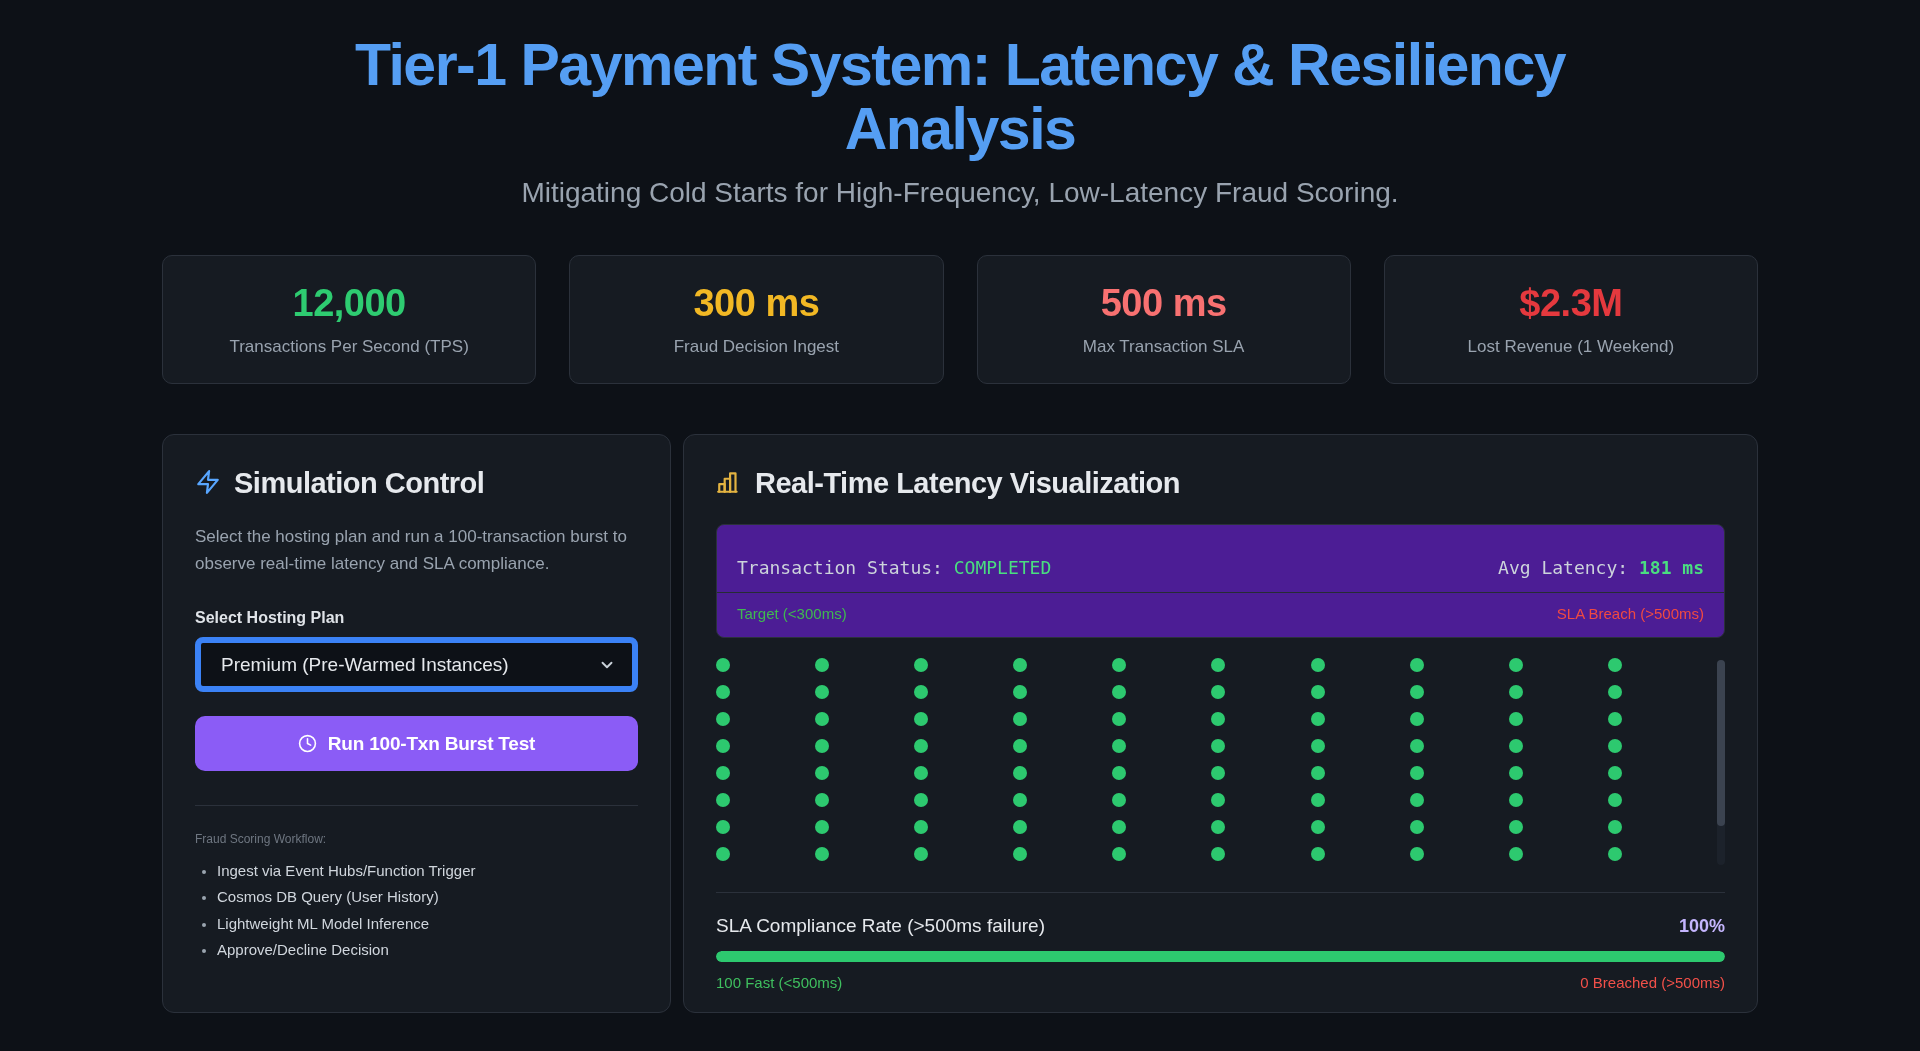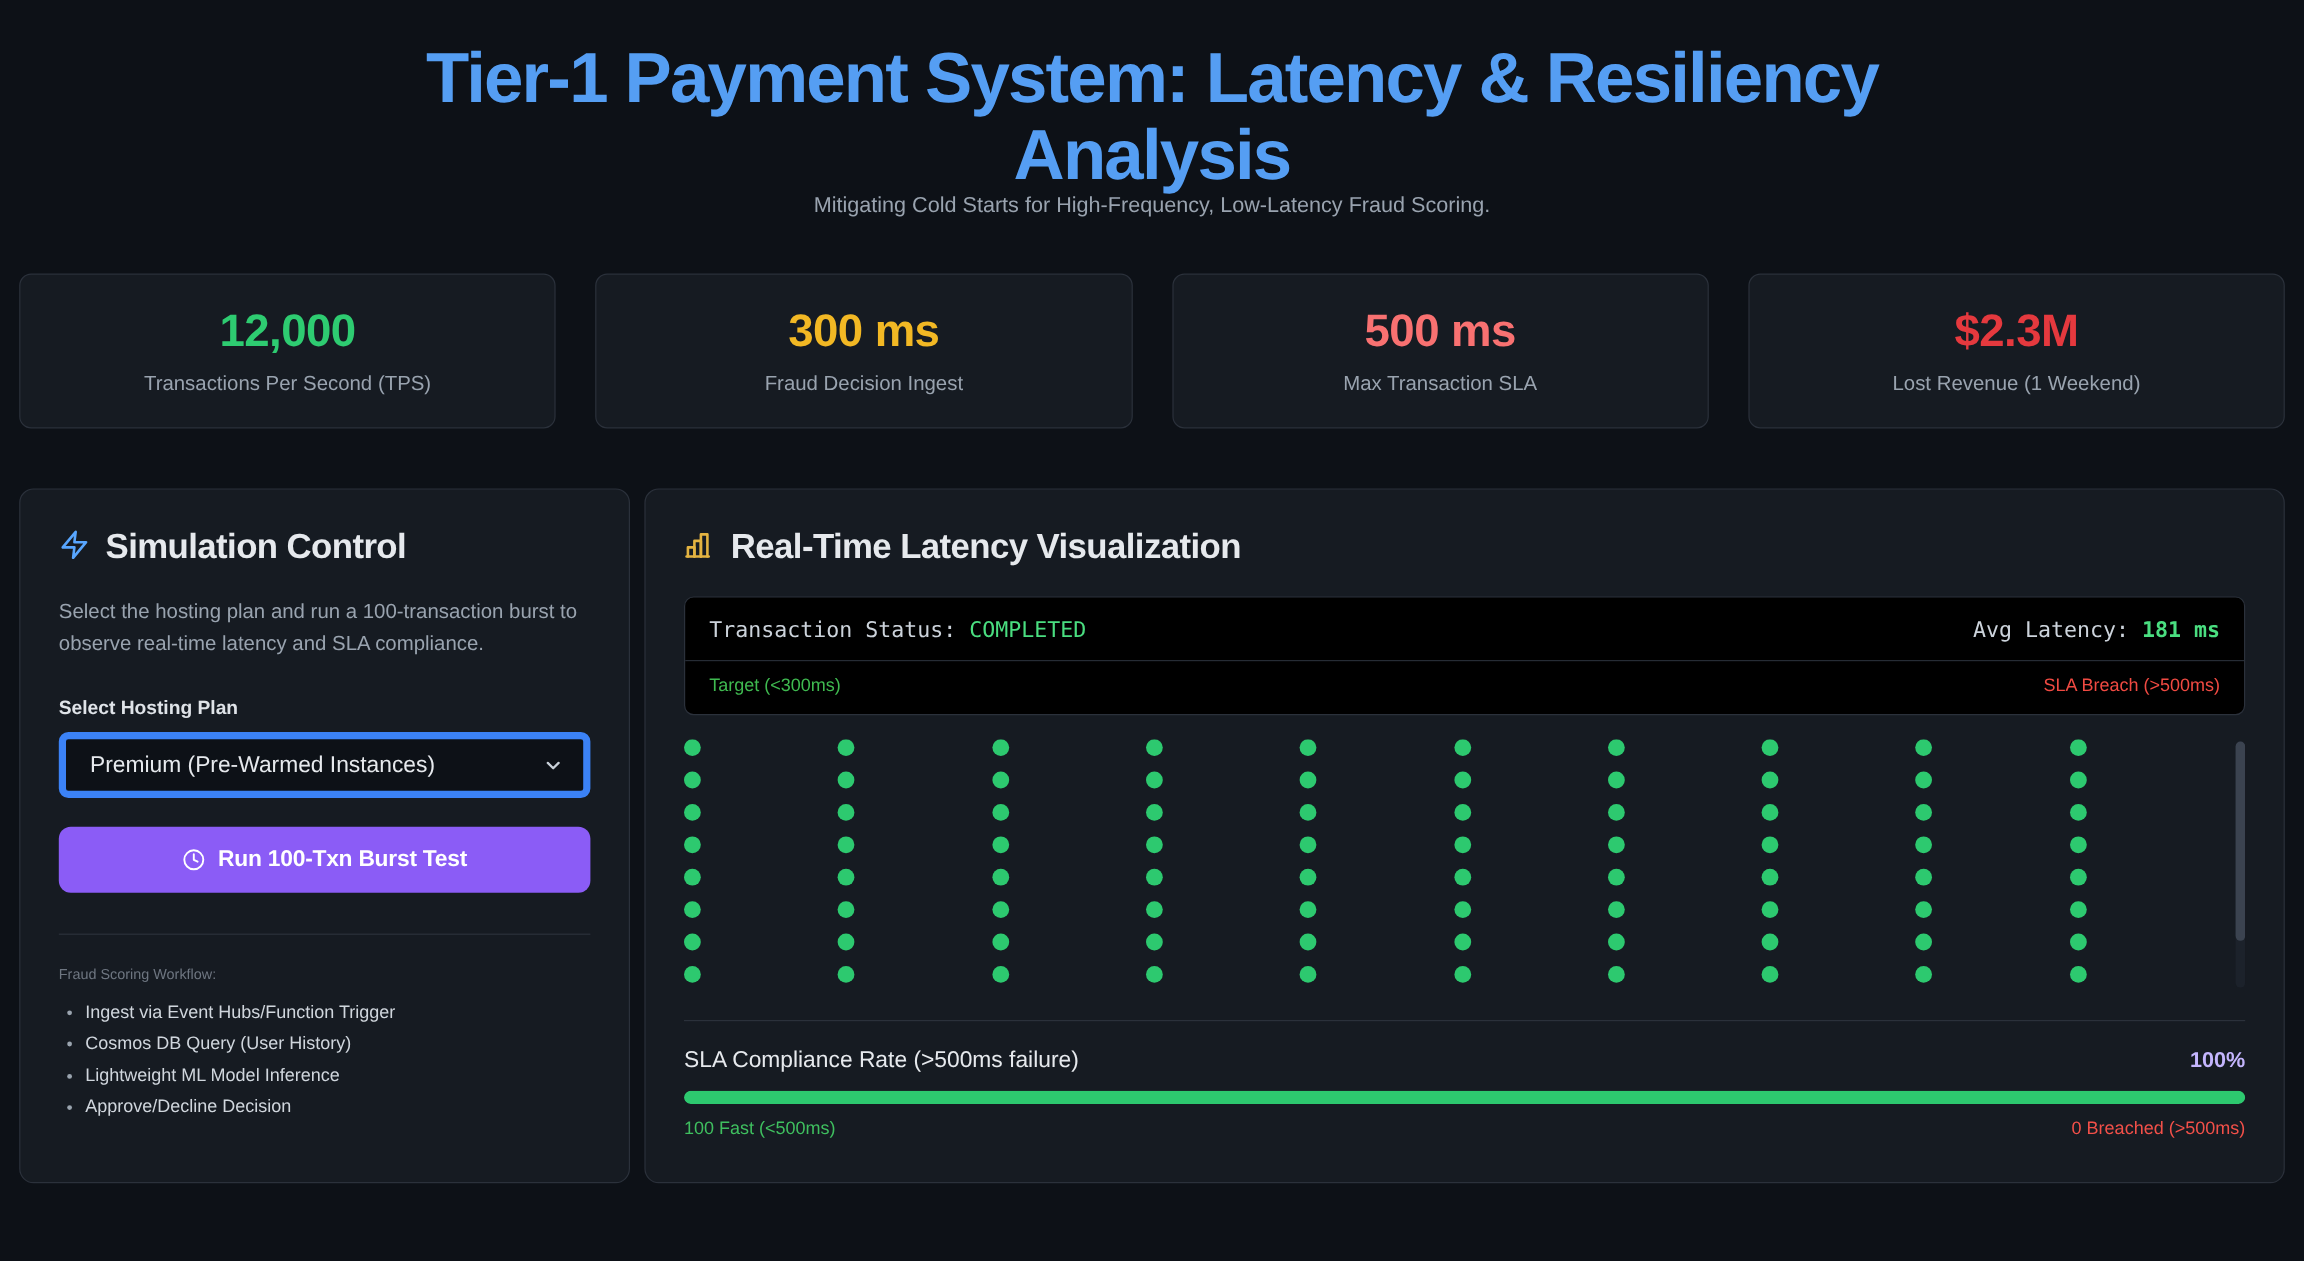--- a/index.html
+++ b/index.html
@@ -3,30 +3,30 @@
 <meta charset="utf-8">
 <style>
   * { margin: 0; padding: 0; box-sizing: border-box; }
   html, body { background: #0d1117; }
   .page {
     width: 1920px; height: 1051px; overflow: hidden;
     background: #0d1117;
     font-family: "Liberation Sans", sans-serif;
     color: #e6e9ed;
   }
-  .container { width: 1888px; margin: 0 auto; padding-top: 34px; }
+  .container { width: 1596px; margin: 0 auto; padding-top: 34px; }
 
   
   .hero { text-align: center; }
   h1 {
     color: #559ef3; font-size: 59px; font-weight: 800;
     letter-spacing: -1.5px; line-height: 1.08;
     max-width: 1380px; margin: 0 auto;
   }
-  .subtitle { margin-top: 0; font-size: 18px; color: #99a3af; }
+  .subtitle { margin-top: 16px; font-size: 28px; color: #99a3af; }
 
   
   .stats { margin-top: 46px; display: grid; grid-template-columns: repeat(4, 1fr); gap: 33px; }
   .stat-card {
     background: #161b22; border: 1px solid #2b313b; border-radius: 10px;
     padding: 26px 18px; text-align: center;
   }
   .stat-value { font-size: 38px; font-weight: 800; letter-spacing: -0.5px; }
   .stat-value.green  { color: #2ecc71; }
   .stat-value.yellow { color: #f2b824; }
@@ -61,22 +61,22 @@
     display: flex; align-items: center; justify-content: center; gap: 11px; cursor: pointer;
   }
   .divider { margin-top: 34px; border: none; border-top: 1px solid #2b313b; }
   .workflow-title { margin-top: 26px; font-size: 12px; color: #6e7681; }
   .workflow-list { margin-top: 12px; padding-left: 22px; }
   .workflow-list li { font-size: 15px; line-height: 1.75; color: #d0d6dd; }
   .workflow-list li::marker { color: #9aa4af; font-size: 13px; }
 
   
   .status-box {
-    margin-top: 24px; background: #000000; border: 1px solid #2b313b;
-    border-radius: 8px; padding: 17px 20px 15px;
+    margin-top: 24px; background: #4c1d95; border: 1px solid #2b313b;
+    border-radius: 8px; padding: 32px 20px 15px;
   }
   .status-row {
     display: flex; justify-content: space-between; align-items: baseline;
     font-family: "DejaVu Sans Mono", "Liberation Mono", monospace; font-size: 18px;
   }
   .status-row .lbl { color: #ccd3db; }
   .status-row .val { color: #4ade80; }
   .status-row .val.bold { font-weight: 700; }
   .status-divider { margin: 14px -20px 12px; border: none; border-top: 1px solid #262c35; }
   .legend-row { display: flex; justify-content: space-between; font-size: 15px; }

